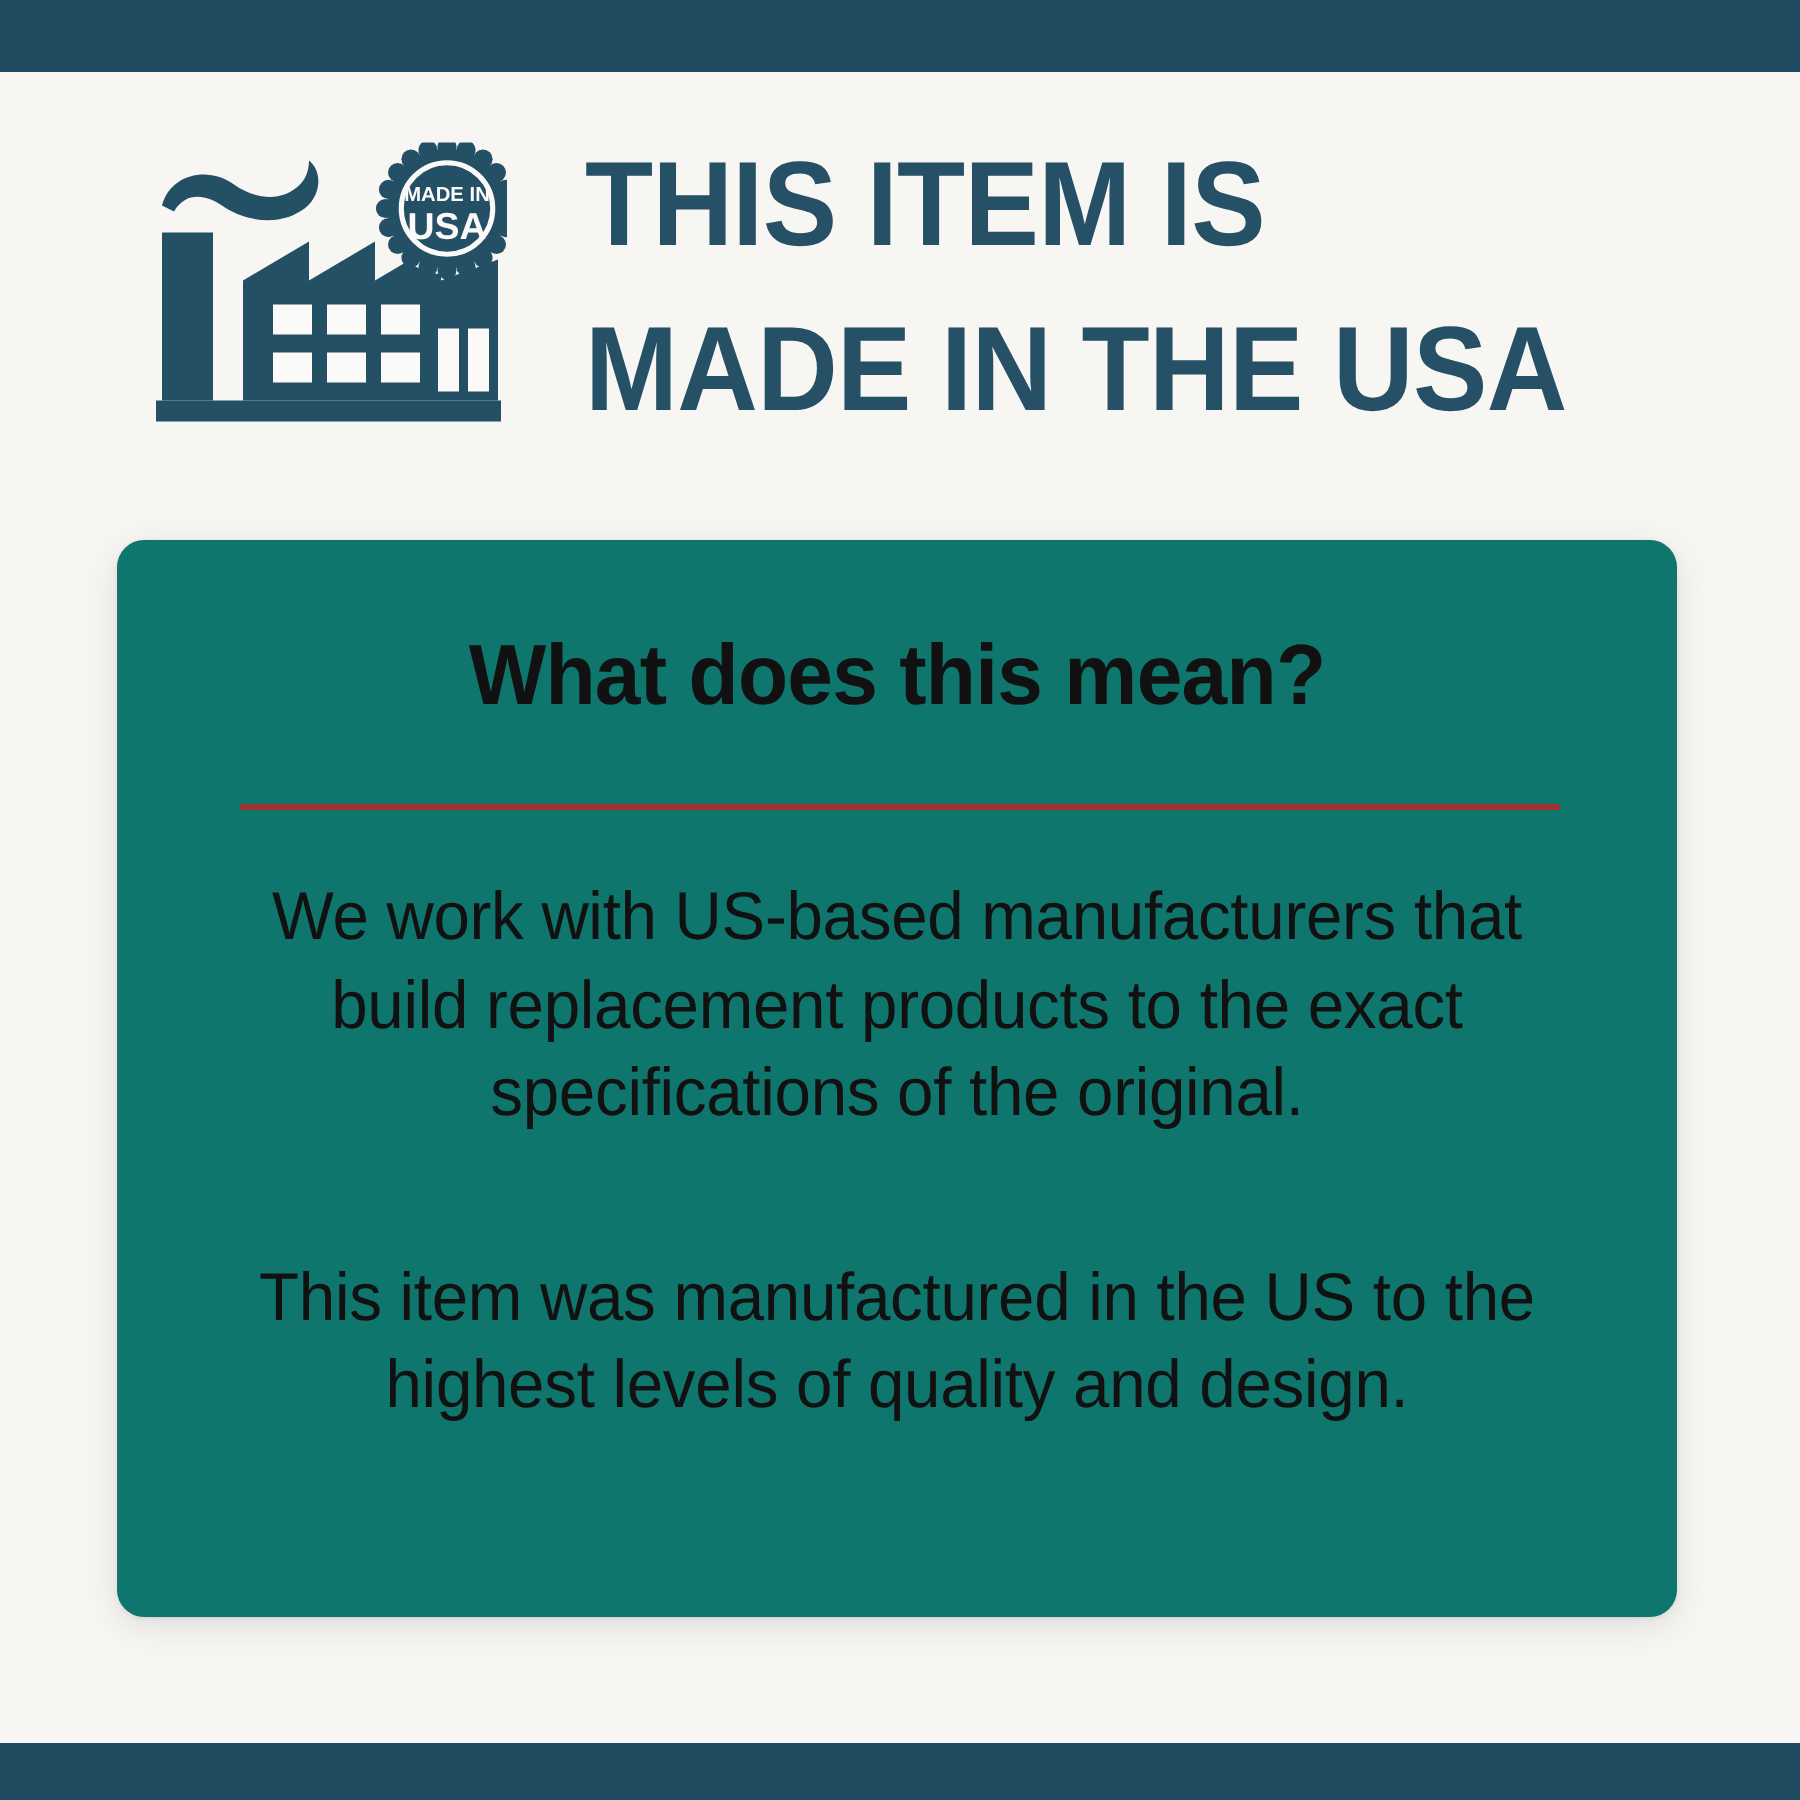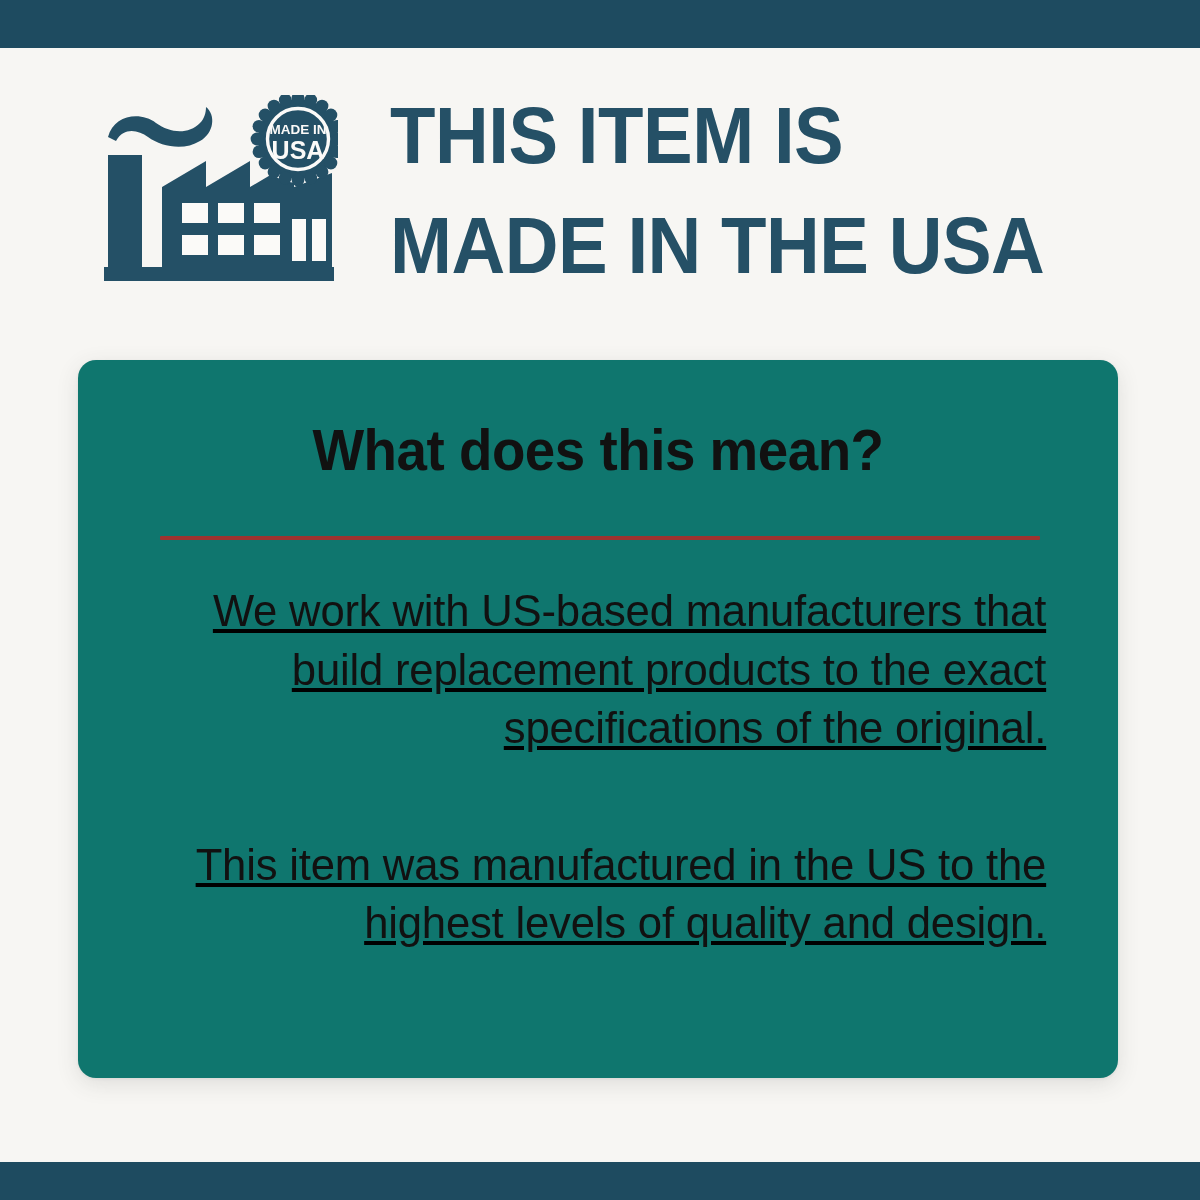--- a/index.html
+++ b/index.html
@@ -106,22 +106,21 @@
     height: 4px;
     background: #9e3330;
     border-radius: 1px;
   }
 
   .body-copy {
     position: absolute;
     left: 58px;
     top: 222px;
     width: 924px;
-    text-align: right;
-    text-decoration: underline;
+    text-align: center;
   }
   .para {
     font-family: "Liberation Sans Narrow", "Liberation Sans", sans-serif;
     font-weight: 400;
     font-size: 45px;
     line-height: 1.30;
     color: #111111;
     letter-spacing: -0.2px;
     margin: 0;
     transform: scaleX(0.97);

